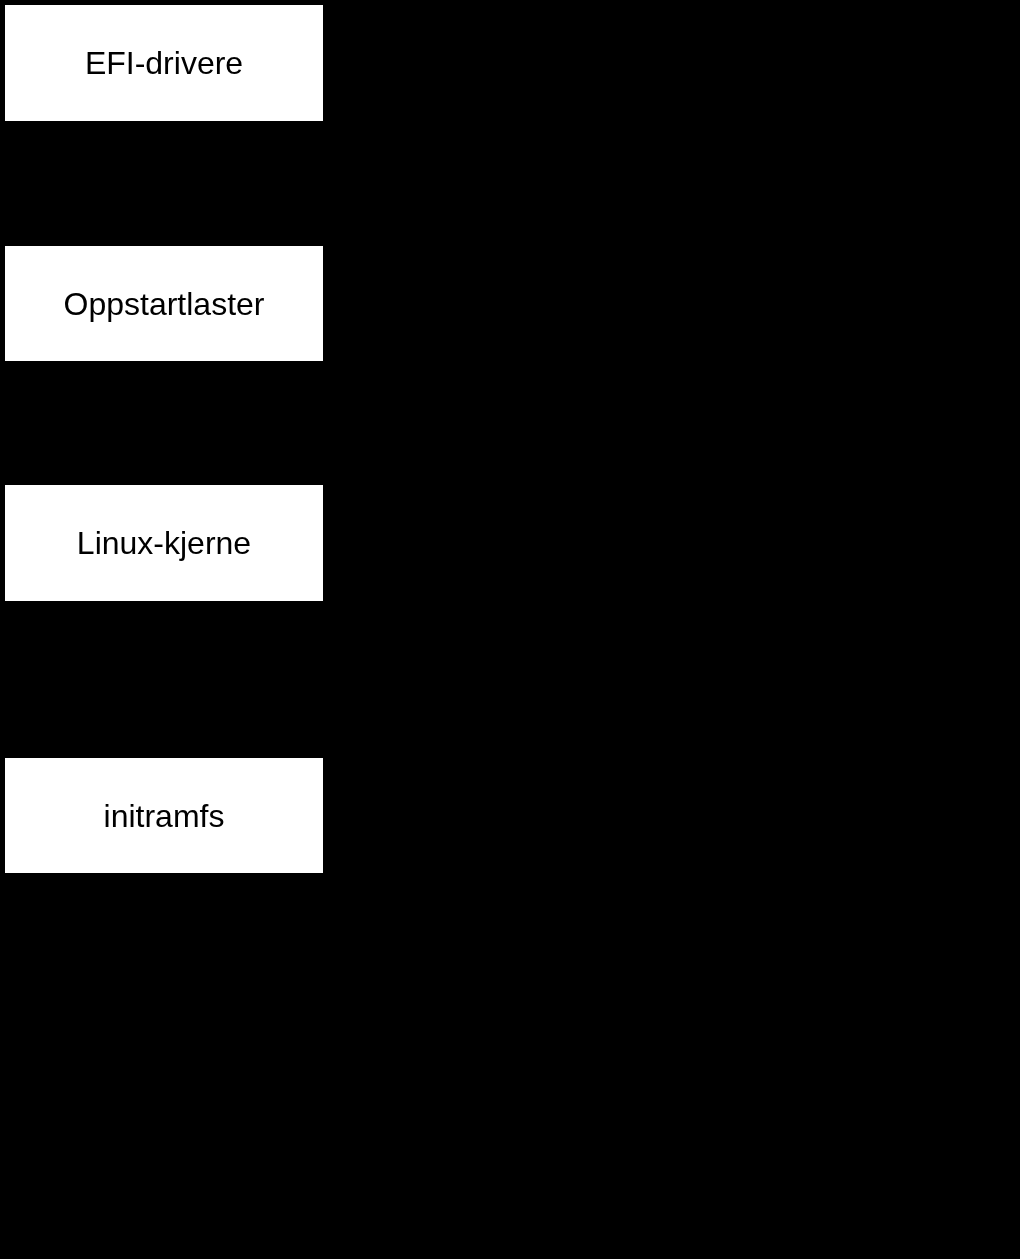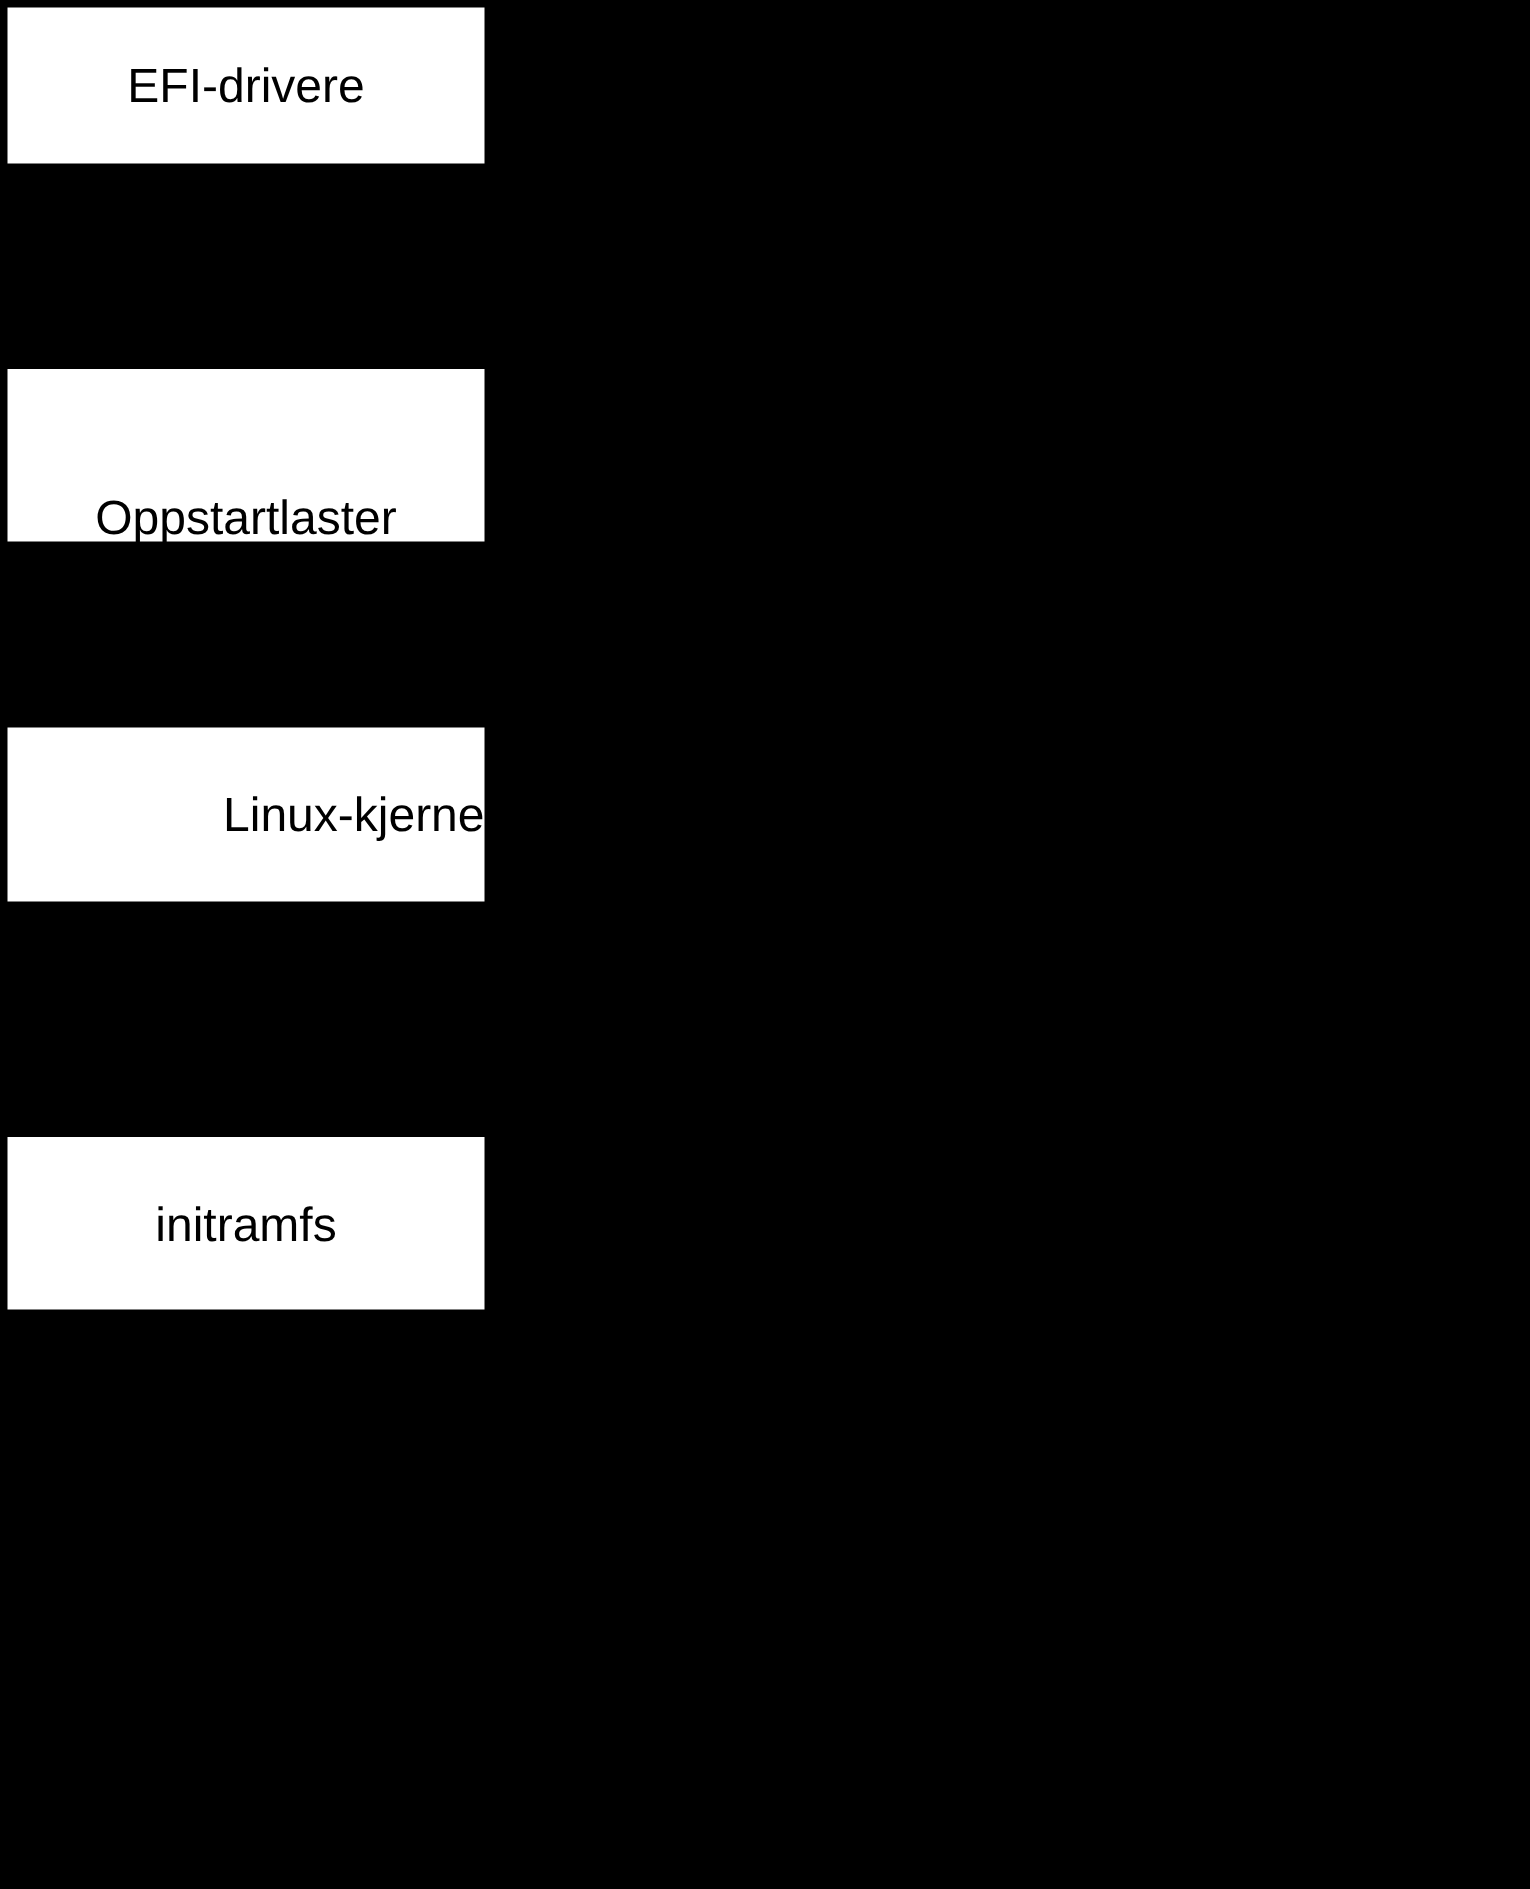--- a/index.html
+++ b/index.html
@@ -28,23 +28,23 @@
     align-items: center;
     justify-content: center;
   }
   .node-label {
     color: #000000;
     font-size: 32px;
     font-weight: 400;
     line-height: 1;
     white-space: nowrap;
   }
-  .node-1 { top: 5px;   height: 104px; }
-  .node-2 { top: 246px; height: 115px; align-items: flex-end; }
-  .node-3 { top: 485px; height: 116px; justify-content: flex-end; }
+  .node-1 { top: 5px;   height: 116px; }
+  .node-2 { top: 246px; height: 115px; }
+  .node-3 { top: 485px; height: 116px; }
   .node-4 { top: 758px; height: 115px; }
   .node-5 { top: 965px; height: 115px; }
 </style>
 </head>
 <body>
 
 <div class="diagram">
 
   <div class="node node-1">
     <span class="node-label">EFI-drivere</span>

